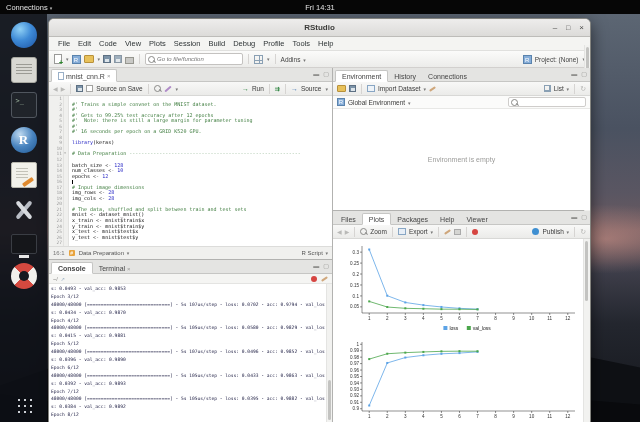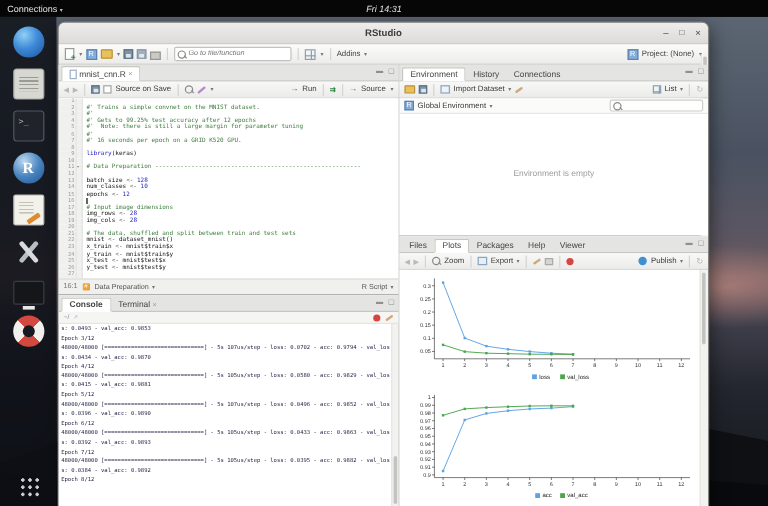--- a/index.html
+++ b/index.html
@@ -13,21 +13,21 @@
     background:radial-gradient(ellipse at 75% 50%,rgba(216,152,140,.55),transparent 70%);}
   .mtn{position:absolute;left:0;right:0;bottom:0;height:130px;background:#0e1014;
     clip-path:polygon(0 72%,8% 58%,20% 76%,38% 48%,52% 70%,68% 42%,80% 62%,92% 50%,100% 58%,100% 100%,0 100%);}
   .mtn2{position:absolute;left:0;right:0;bottom:0;height:70px;background:#090a0d;
     clip-path:polygon(0 60%,15% 80%,35% 55%,60% 85%,80% 60%,100% 75%,100% 100%,0 100%);}
   
   .topbar{position:absolute;left:0;top:0;width:640px;height:14px;background:#060606;
     color:#e4e4e4;font-size:7.5px;display:flex;align-items:center;z-index:50;}
   .tb-apps{padding:0 6px;}
   .tb-caret{font-size:5px;color:#bbb;margin-left:2px;}
-  .tb-clock{position:absolute;left:0;right:0;text-align:center;font-style:italic;}
+  .tb-clock{position:absolute;left:0;right:0;text-align:center;}
   
   .dock{position:absolute;left:0;top:14px;width:47px;bottom:0;background:rgba(13,16,21,.84);
     display:flex;flex-direction:column;align-items:center;padding-top:8px;gap:9px;z-index:40;box-sizing:border-box;}
   .dock-icon{width:26px;height:26px;flex:none;position:relative;}
   .ic-firefox{border-radius:50%;background:radial-gradient(circle at 35% 28%,#8fd0f5 0%,#3e8ad6 45%,#1c53a3 100%);}
   .ic-files{background:#d8d8d2;border-radius:3px;border:1px solid #a9a9a2;box-sizing:border-box;}
   .ic-files::after{content:"";position:absolute;left:4px;right:4px;top:6px;height:12px;
     background:repeating-linear-gradient(#9b9b94 0 1px,transparent 1px 3px);}
   .ic-terminal{background:#20242a;border-radius:3px;border:1px solid #50565e;box-sizing:border-box;}
   .ic-terminal::after{content:">_";position:absolute;left:4px;top:4px;color:#9fb6a0;font-size:7px;font-family:"DejaVu Sans Mono",monospace;}
@@ -192,20 +192,34 @@
 <div class="window">
   <div class="titlebar">
     <span class="title">RStudio</span>
     <span class="winbtns">
       <span>–</span>
       <span style="font-size:7px;">□</span>
       <span>×</span>
     </span>
   </div>
 
+  <div class="menubar">
+
+  <span>File</span>
+      <span>Edit</span>
+      <span>Code</span>
+      <span>View</span>
+      <span>Plots</span>
+      <span>Session</span>
+      <span>Build</span>
+      <span>Debug</span>
+      <span>Profile</span>
+      <span>Tools</span>
+      <span>Help</span>
+    </div>
 
   <div class="toolbar">
     <span class="ti ti-page"></span>
       <span class="caret">▾</span>
     <span class="ti ti-cube">R</span>
     <span class="ti ti-folder"></span>
       <span class="caret">▾</span>
     <span class="ti ti-floppy"></span>
     <span class="ti ti-floppy" style="opacity:.7;"></span>
     <span class="ti ti-print"></span>

